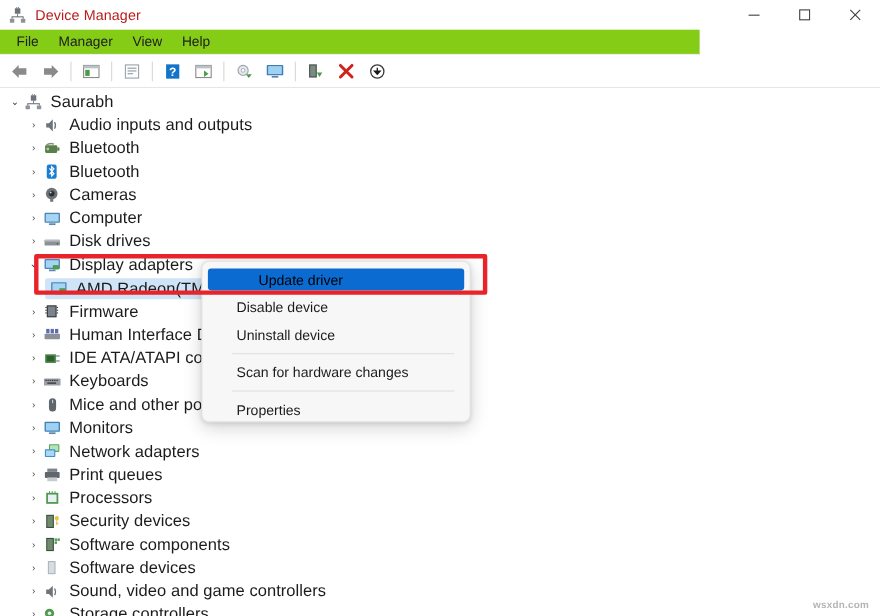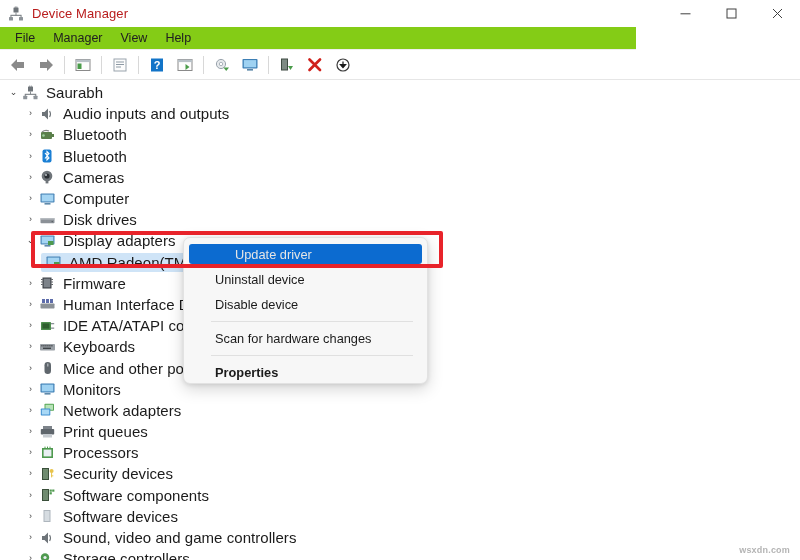--- a/index.html
+++ b/index.html
@@ -120,27 +120,27 @@
   .ctx-item {
     height: 25px;
     display: flex; align-items: center;
     padding-left: 27px;
     font-size: 12.8px; color: #1b1b1b;
     margin: 0 4px;
     border-radius: 4px;
   }
   .ctx-item.highlight {
     background: #0c6bd0;
-    color: #e5e5e5;
+    color: #000000;
     height: 20px;
     margin: 2px 5px 3px 5px;
     padding-left: 46px;
     border-radius: 3px;
   }
-  .ctx-item.bold { font-weight: bold; }
+  .ctx-item.bold { font-weight: normal; }
   .ctx-sep {
     height: 1px; background: #e0e0e0;
     margin: 4px 14px 4px 27px;
   }
 
   
   .redbox {
     position: absolute;
     left: 31px; top: 231px;
     width: 412px; height: 37px;
@@ -595,22 +595,22 @@
         <rect x="8" y="9" width="7.5" height="1.4" fill="#b6bbc0"></rect>
       </svg>
     </span>
     <span class="row-label">Storage controllers</span>
   </div>
 
 </div>
 
 <div class="ctxmenu">
   <div class="ctx-item highlight">Update driver</div>
+  <div class="ctx-item">Disable device</div>
   <div class="ctx-item">Uninstall device</div>
-  <div class="ctx-item">Disable device</div>
   <div class="ctx-sep"></div>
   <div class="ctx-item">Scan for hardware changes</div>
   <div class="ctx-sep"></div>
   <div class="ctx-item bold">Properties</div>
 </div>
 
 <div class="redbox"></div>
 
 <div class="watermark">wsxdn.com</div>
 

